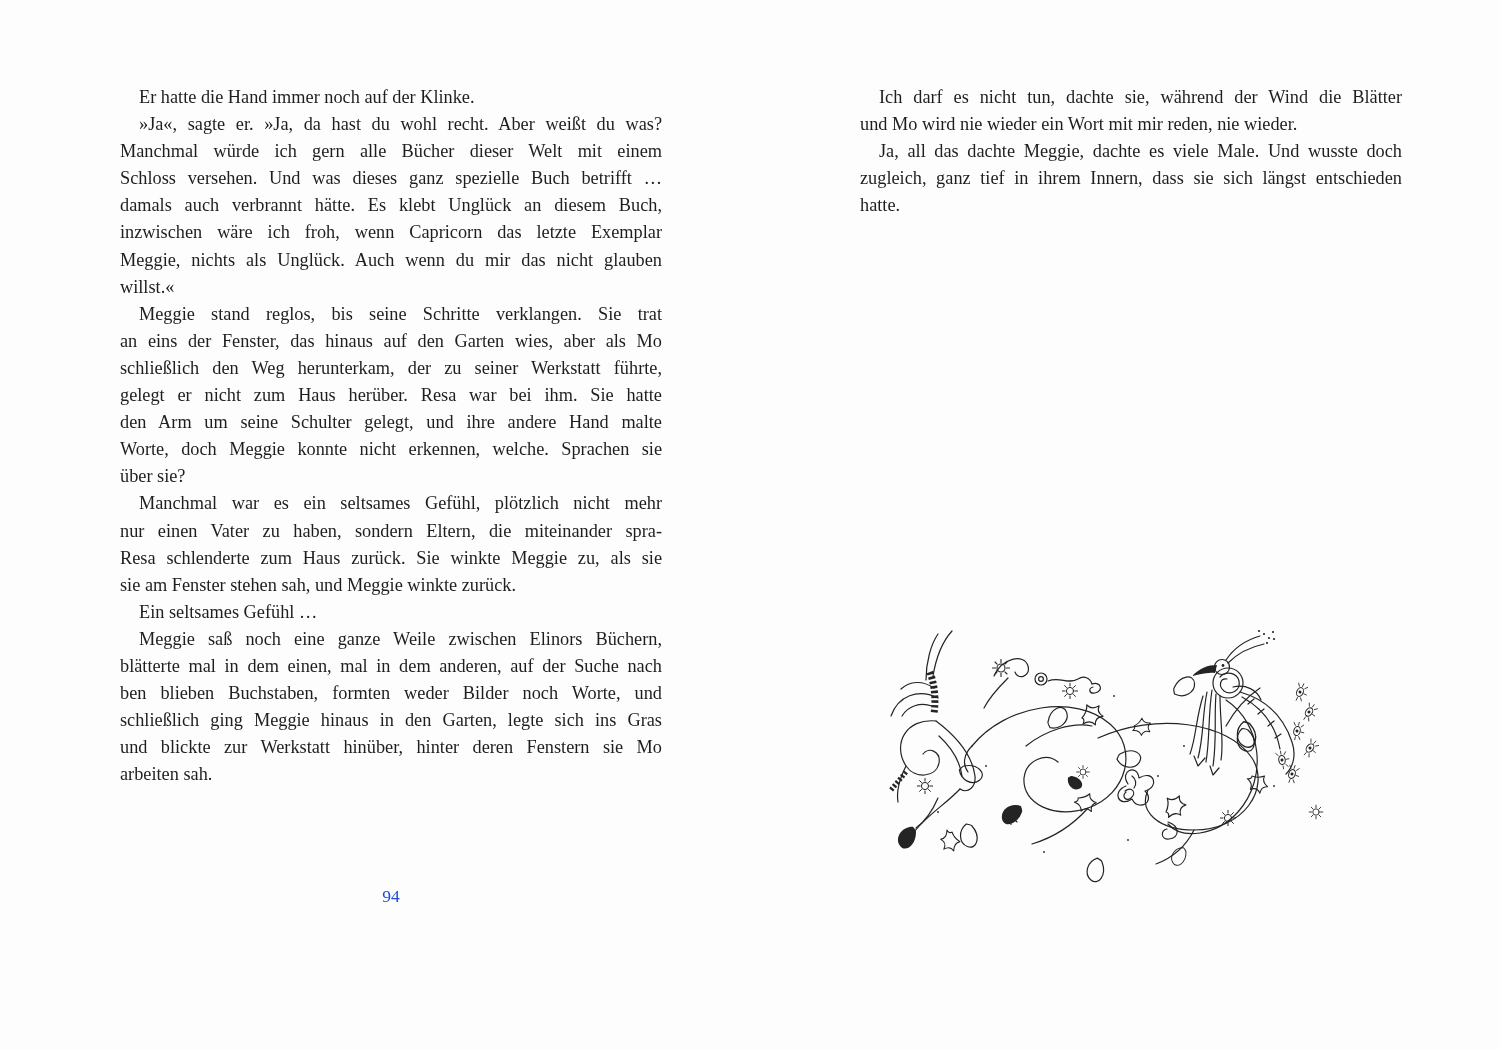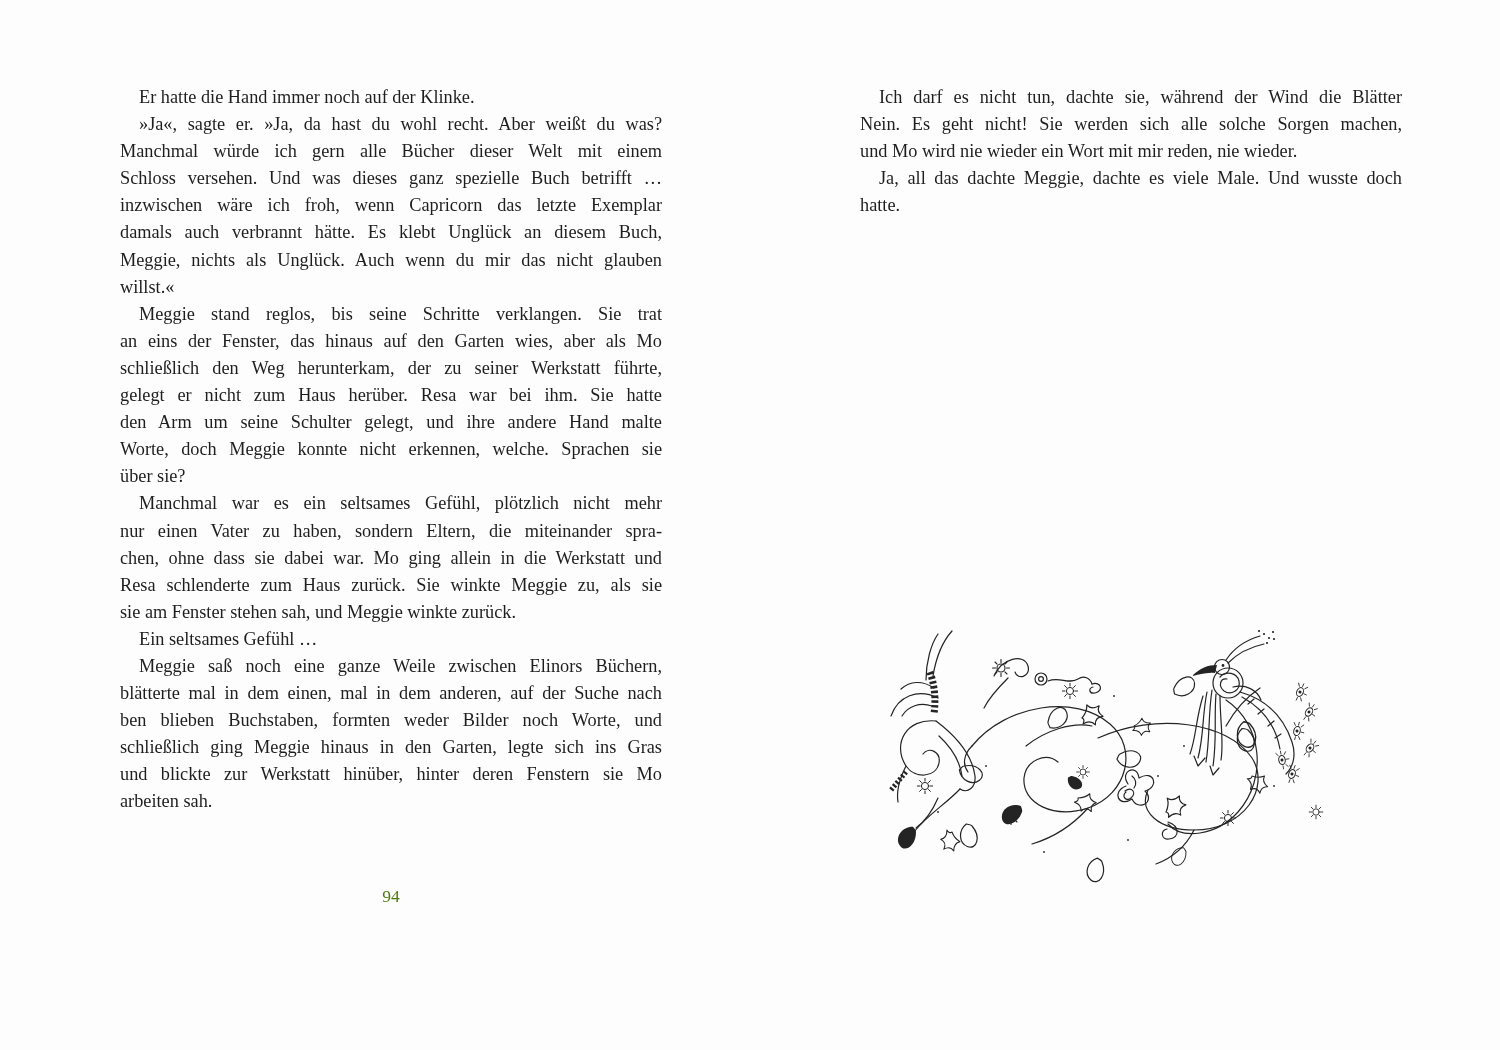--- a/index.html
+++ b/index.html
@@ -36,21 +36,21 @@
   }
   .line.last { text-align-last: left; }
   .line.first { text-indent: 19px; }
   .pagenum {
     position: absolute;
     left: 120px;
     top: 886px;
     width: 542px;
     text-align: center;
     font-size: 17.5px;
-    color: #4d7c0f;
+    color: #1d4ed8;
   }
   .flourish {
     position: absolute;
     left: 876px;
     top: 626px;
     width: 462px;
     height: 268px;
   }
 </style>
 </head>
@@ -59,38 +59,37 @@
 <div class="spread">
 
   <div class="text-col left-col">
       <div class="paragraph">
         <div class="line first last">Er hatte die Hand immer noch auf der Klinke.</div>
       </div>
       <div class="paragraph">
         <div class="line first">»Ja«, sagte er. »Ja, da hast du wohl recht. Aber weißt du was?</div>
         <div class="line">Manchmal würde ich gern alle Bücher dieser Welt mit einem</div>
         <div class="line">Schloss versehen. Und was dieses ganz spezielle Buch betrifft …</div>
+        <div class="line">damals auch verbrannt hätte. Es klebt Unglück an diesem Buch,</div>
         <div class="line">inzwischen wäre ich froh, wenn Capricorn das letzte Exemplar</div>
-        <div class="line">damals auch verbrannt hätte. Es klebt Unglück an diesem Buch,</div>
         <div class="line">Meggie, nichts als Unglück. Auch wenn du mir das nicht glauben</div>
         <div class="line last">willst.«</div>
       </div>
       <div class="paragraph">
         <div class="line first">Meggie stand reglos, bis seine Schritte verklangen. Sie trat</div>
         <div class="line">an eins der Fenster, das hinaus auf den Garten wies, aber als Mo</div>
         <div class="line">schließlich den Weg herunterkam, der zu seiner Werkstatt führte,</div>
         <div class="line">gelegt er nicht zum Haus herüber. Resa war bei ihm. Sie hatte</div>
         <div class="line">den Arm um seine Schulter gelegt, und ihre andere Hand malte</div>
         <div class="line">Worte, doch Meggie konnte nicht erkennen, welche. Sprachen sie</div>
         <div class="line last">über sie?</div>
       </div>
       <div class="paragraph">
         <div class="line first">Manchmal war es ein seltsames Gefühl, plötzlich nicht mehr</div>
         <div class="line">nur einen Vater zu haben, sondern Eltern, die miteinander spra-</div>
-        <div class="line">chen, ohne dass sie dabei war. Mo ging allein in die Werkstatt und</div>
         <div class="line">Resa schlenderte zum Haus zurück. Sie winkte Meggie zu, als sie</div>
         <div class="line last">sie am Fenster stehen sah, und Meggie winkte zurück.</div>
       </div>
       <div class="paragraph">
         <div class="line first last">Ein seltsames Gefühl …</div>
       </div>
       <div class="paragraph">
         <div class="line first">Meggie saß noch eine ganze Weile zwischen Elinors Büchern,</div>
         <div class="line">blätterte mal in dem einen, mal in dem anderen, auf der Suche nach</div>
         <div class="line">ben blieben Buchstaben, formten weder Bilder noch Worte, und</div>
@@ -98,25 +97,25 @@
         <div class="line">und blickte zur Werkstatt hinüber, hinter deren Fenstern sie Mo</div>
         <div class="line last">arbeiten sah.</div>
       </div>
     </div>
 
   <div class="pagenum">94</div>
 
   <div class="text-col right-col">
       <div class="paragraph">
         <div class="line first">Ich darf es nicht tun, dachte sie, während der Wind die Blätter</div>
-        <div class="line">Nein. Es geht nicht! Sie werden sich alle solche Sorgen machen,</div>
         <div class="line last">und Mo wird nie wieder ein Wort mit mir reden, nie wieder.</div>
       </div>
       <div class="paragraph">
         <div class="line first">Ja, all das dachte Meggie, dachte es viele Male. Und wusste doch</div>
+        <div class="line">zugleich, ganz tief in ihrem Innern, dass sie sich längst entschieden</div>
         <div class="line last">hatte.</div>
       </div>
     </div>
 
   <svg class="flourish" viewBox="0 0 462 268" xmlns="http://www.w3.org/2000/svg">
     <defs>
       <g id="sun" stroke="#242424" fill="none" stroke-width="1.1">
         <circle r="4"></circle>
         <line x1="5.5" y1="0" x2="8.5" y2="0"></line>
         <line x1="3.9" y1="3.9" x2="6" y2="6"></line>

